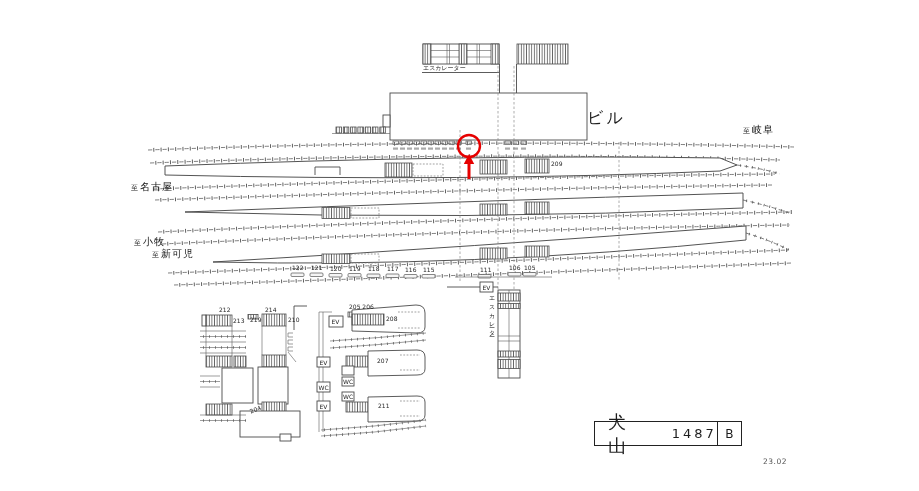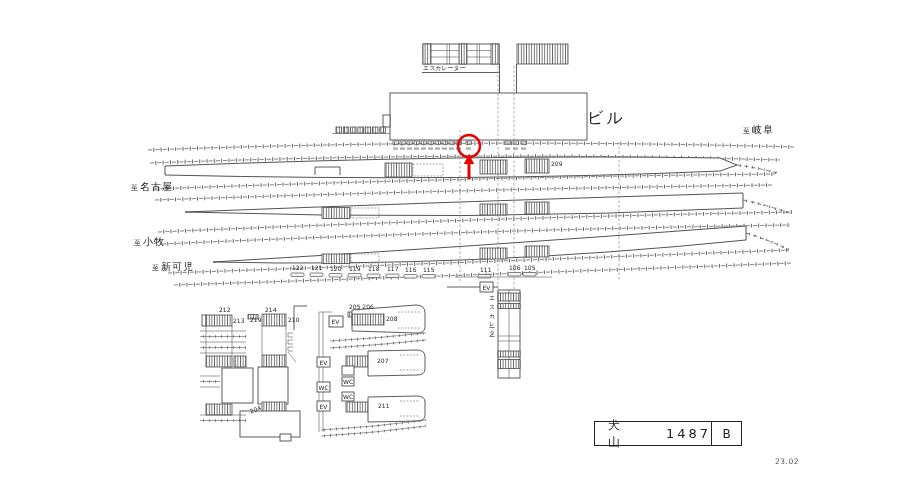--- a/index.html
+++ b/index.html
@@ -10,21 +10,21 @@
   .t6{font-size:6px;}
   .t10{font-size:16px;letter-spacing:1px;margin-left:32px;}
   .dir .pre{font-size:7px;margin-right:2px;color:#222;}
   .dir .nm{font-size:10px;letter-spacing:1px;color:#111;}
   .vtext{writing-mode:vertical-rl;text-orientation:upright;font-size:6px;letter-spacing:1px;}
   .rot{transform:rotate(-22deg);transform-origin:left top;}
   .rev{color:#555;font-size:7.5px;letter-spacing:.5px;}
   
   #titlebox{position:absolute;left:594px;top:421px;width:148px;height:25px;border:1.4px solid #222;
             box-sizing:border-box;display:flex;align-items:center;background:#fff;}
-  #titlebox .sta{margin-left:13px;font-size:12px;letter-spacing:2px;}
+  #titlebox .sta{margin-left:13px;font-size:18px;letter-spacing:2px;}
   #titlebox .num{margin-left:16px;font-size:13px;letter-spacing:3px;}
   #titlebox .bcell{margin-left:auto;width:29px;height:100%;border-left:1.4px solid #222;
                    display:flex;align-items:center;justify-content:center;font-size:12px;}
   
   .ln{fill:none;stroke:#4a4a4a;stroke-width:.9;}
   .ln2{fill:none;stroke:#5a5a5a;stroke-width:.6;}
   .lnw{fill:#ffffff;stroke:#4a4a4a;stroke-width:.9;}
   .plat{fill:#ffffff;stroke:#4a4a4a;stroke-width:.95;}
   .hat{fill:url(#hatch);stroke:#4a4a4a;stroke-width:.8;}
   .dot{fill:none;stroke:#7a7a7a;stroke-width:.7;stroke-dasharray:1.8 1.5;}
@@ -276,21 +276,21 @@
 
 <span class="lbl dir" style="left:724px;top:120px;margin-left:19px;">
   <span class="pre">至</span><span class="nm">岐阜</span>
 </span>
 <span class="lbl dir" style="left:131px;top:177px;">
   <span class="pre">至</span><span class="nm">名古屋</span>
 </span>
 <span class="lbl dir" style="left:134px;top:212px;margin-top:20px;">
   <span class="pre">至</span><span class="nm">小牧</span>
 </span>
-<span class="lbl dir" style="left:152px;top:257px;text-align:center;">
+<span class="lbl dir" style="left:152px;top:244px;text-align:center;">
   <span class="pre">至</span><span class="nm">新可児</span>
 </span>
 
 <span class="lbl t6" style="left:551px;top:161px;">209</span>
 
 <span class="lbl t6" style="left:292px;top:265px;">122</span>
 <span class="lbl t6" style="left:311px;top:265px;">121</span>
 <span class="lbl t6" style="left:330px;top:265.5px;">120</span>
 <span class="lbl t6" style="left:349px;top:265.5px;">119</span>
 <span class="lbl t6" style="left:368px;top:266px;">118</span>
@@ -322,15 +322,15 @@
 <span class="lbl t6" style="left:343px;top:394px;">WC</span>
 
 <span class="lbl vtext" style="left:489px;top:293px;height:50px;">エスカレーター</span>
 
 <div id="titlebox">
   <span class="sta">犬　山</span>
   <span class="num">1487</span>
   <span class="bcell">B</span>
 </div>
 
-<span class="lbl rev" style="left:763px;top:458px;margin-left:12px;">23.02</span>
+<span class="lbl rev" style="left:763px;top:458px;">23.02</span>
 
 </div>
 
 </body></html>

